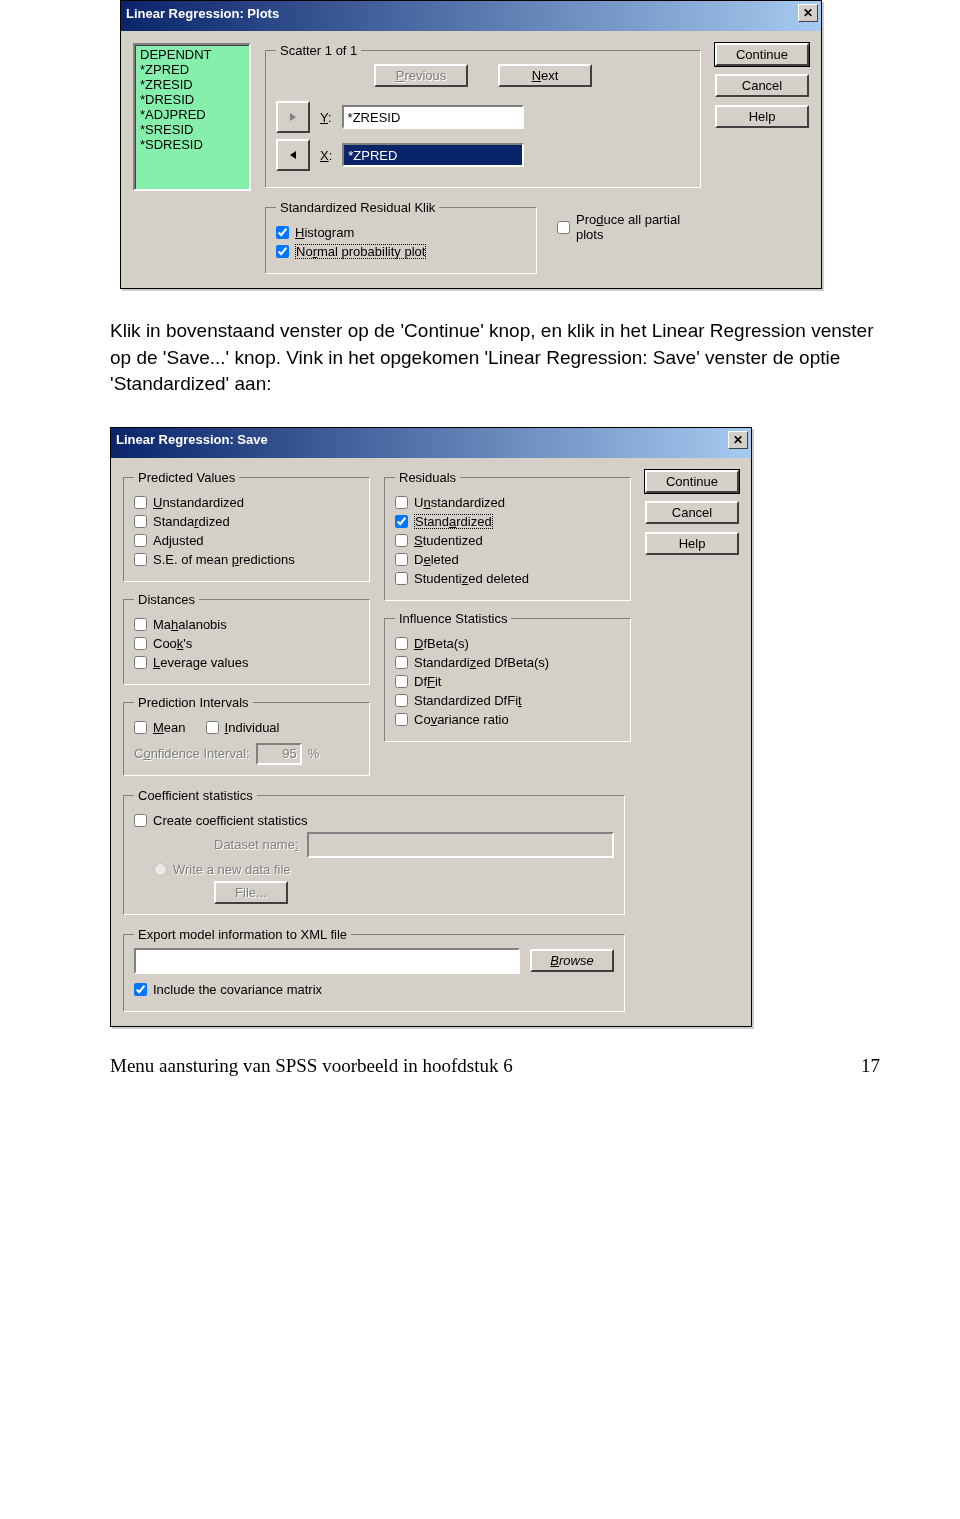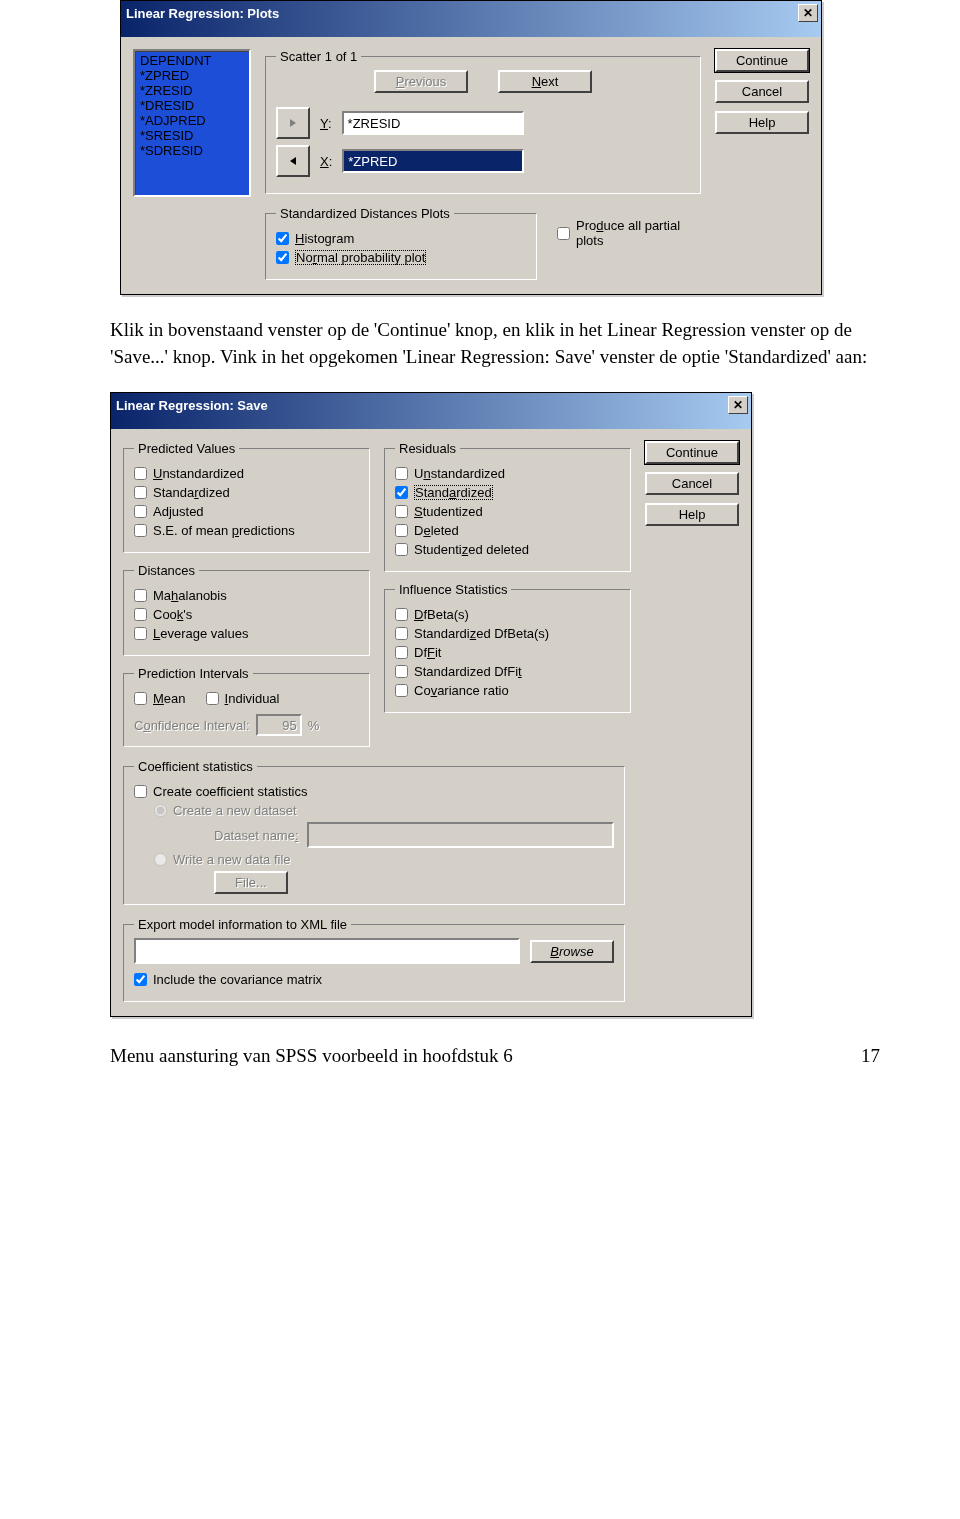--- a/index.html
+++ b/index.html
@@ -18,21 +18,21 @@
     background: #d4d0c8;
     border: 1px solid #000;
     box-shadow: 2px 2px 0 rgba(0,0,0,0.2);
   }
   .titlebar {
     background: linear-gradient(to right, #0a246a, #a6caf0);
     color: #fff;
     display: flex;
     align-items: center;
     justify-content: space-between;
-    padding: 2px 3px 14px 5px;
+    padding: 2px 3px 8px 5px;
     font-weight: bold;
     height: 20px;
   }
   .closebtn {
     width: 18px; height: 16px;
     background: #d4d0c8;
     border: 1px solid #fff;
     border-right-color:#404040; border-bottom-color:#404040;
     color:#000; font-weight:bold;
     display:flex; align-items:center; justify-content:center;
@@ -54,21 +54,21 @@
     padding: 2px 0;
     width: 90px;
     text-align:center;
     font-size:13px;
     cursor:pointer;
     user-select:none;
   }
   .btn.def { box-shadow: 0 0 0 1px #000; }
   .btn.disabled { color:#808080; text-shadow: 1px 1px 0 #fff; }
   .listbox {
-    background:#1d4ed8;
+    background:#86efac;
     border: 2px solid;
     border-color:#808080 #fff #fff #808080;
     box-shadow: inset 1px 1px 0 #404040;
     padding: 2px 2px;
     width: 110px; height: 140px;
     overflow:hidden;
     font-size:13px;
   }
   .listbox div { padding: 0 3px; }
   .txtfield {
@@ -91,21 +91,21 @@
   .arrowbtn.disabled svg polygon { fill:#808080; }
   .chk {
     display:flex; align-items:center; gap:6px;
     font-size:13px; margin: 4px 0;
   }
   .chk input { margin:0; }
   .radio { display:flex; align-items:center; gap:6px; color:#808080; text-shadow:1px 1px 0 #fff; margin:4px 0;}
   .radio input { margin:0; }
   .und { text-decoration: underline; }
   .txtdis { color:#808080; text-shadow:1px 1px 0 #fff; }
-  .caption { font-family: Liberation Serif, serif; font-size: 19px; margin: 22px 0; line-height: 1.4;}
+  .caption { font-family: Liberation Sans, sans-serif; font-size: 19px; margin: 29px 0; line-height: 1.4;}
   .footer { font-family: "Times New Roman", serif; font-size: 19px; display:flex; justify-content:space-between; margin-top: 28px;}
   .smallfield {
     background:#d4d0c8;
     border:2px solid; border-color:#808080 #fff #fff #808080;
     width:36px; height:18px; display:inline-flex; align-items:center; justify-content:flex-end; padding:0 3px;
     color:#808080;
   }
   .wideinput {
     background:#fff; border:2px solid; border-color:#808080 #fff #fff #808080;
     height:22px; flex:1;
@@ -161,21 +161,21 @@
               </div>
           <span><span class="und">X</span>:</span>
           <div class="txtfield sel">
                 <span>*ZPRED</span>
               </div>
         </div>
       </fieldset>
 
       <div style="display:flex; gap:20px; margin-top:12px;">
         <fieldset style="flex:0 0 250px;">
-          <legend>Standardized Distances Plots</legend>
+          <legend>Standardized Residual Klik</legend>
           <label class="chk">
                 <input type="checkbox" checked="" style="">
                 <span><span class="und">H</span>istogram</span>
               </label>
           <label class="chk">
                 <input type="checkbox" checked="" style="">
                 <span class="dotted">No<span class="und">r</span>mal probability plot</span>
               </label>
         </fieldset>
         <div style="padding-top:8px;">
@@ -316,24 +316,20 @@
       </div>
     </div>
 
     <fieldset style="margin-top:12px; width:480px;">
       <legend>Coefficient statistics</legend>
       <label class="chk">
             <input type="checkbox" style="">
             <span>Create coefficient statistics</span>
           </label>
       <div style="padding-left:20px;">
-        <label class="radio">
-              <input type="radio" checked="" disabled="" style="">
-              <span>Create a new dataset</span>
-            </label>
         <div style="display:flex; align-items:center; gap:8px; padding-left:60px; margin:4px 0;">
           <span class="txtdis">Dataset name<span class="und">:</span></span>
           <div class="wideinput dis" style="width:200px;"></div>
         </div>
         <label class="radio">
               <input type="radio" disabled="" style="">
               <span>Write a new data file</span>
             </label>
         <div style="padding-left:60px; margin-top:4px;">
           <div class="btn disabled" style="width:70px;"><span class="txtdis">File...</span></div>

